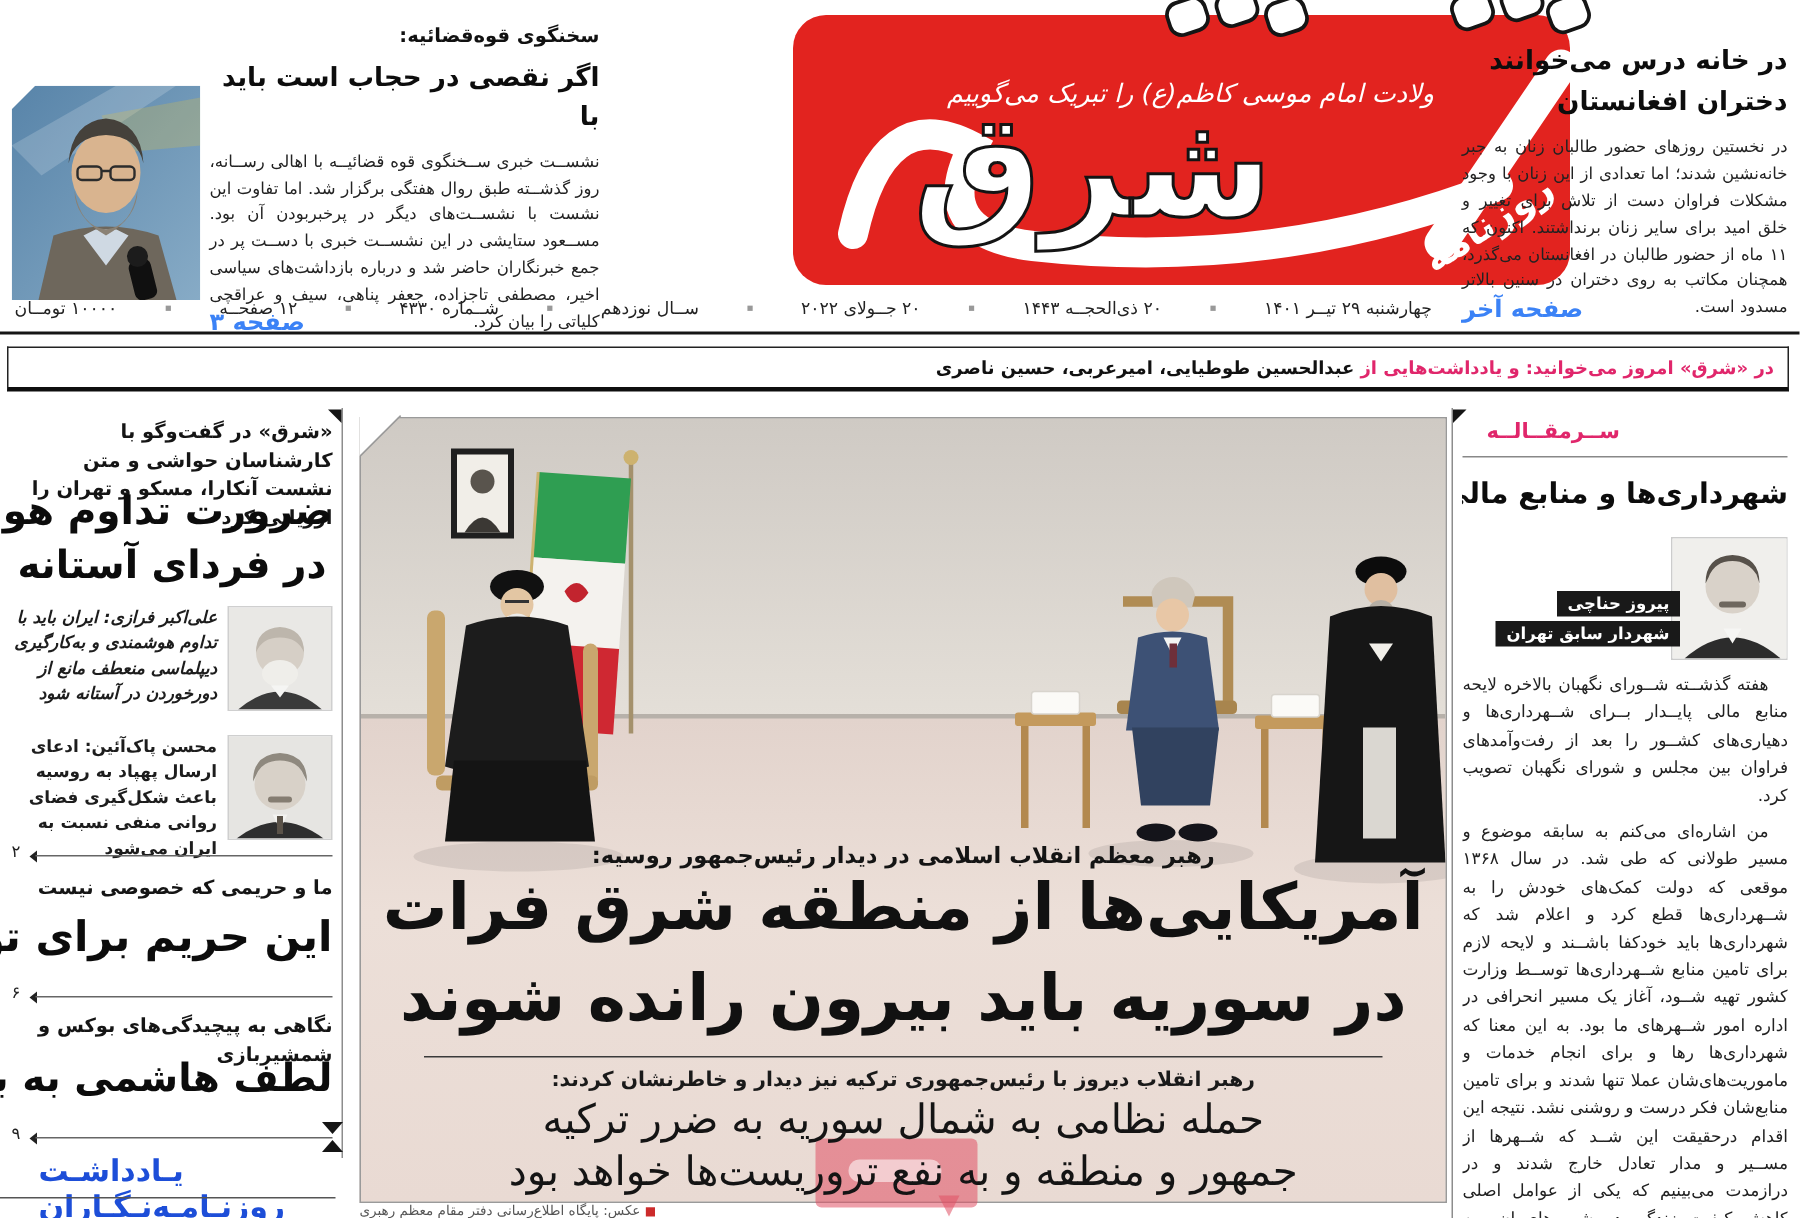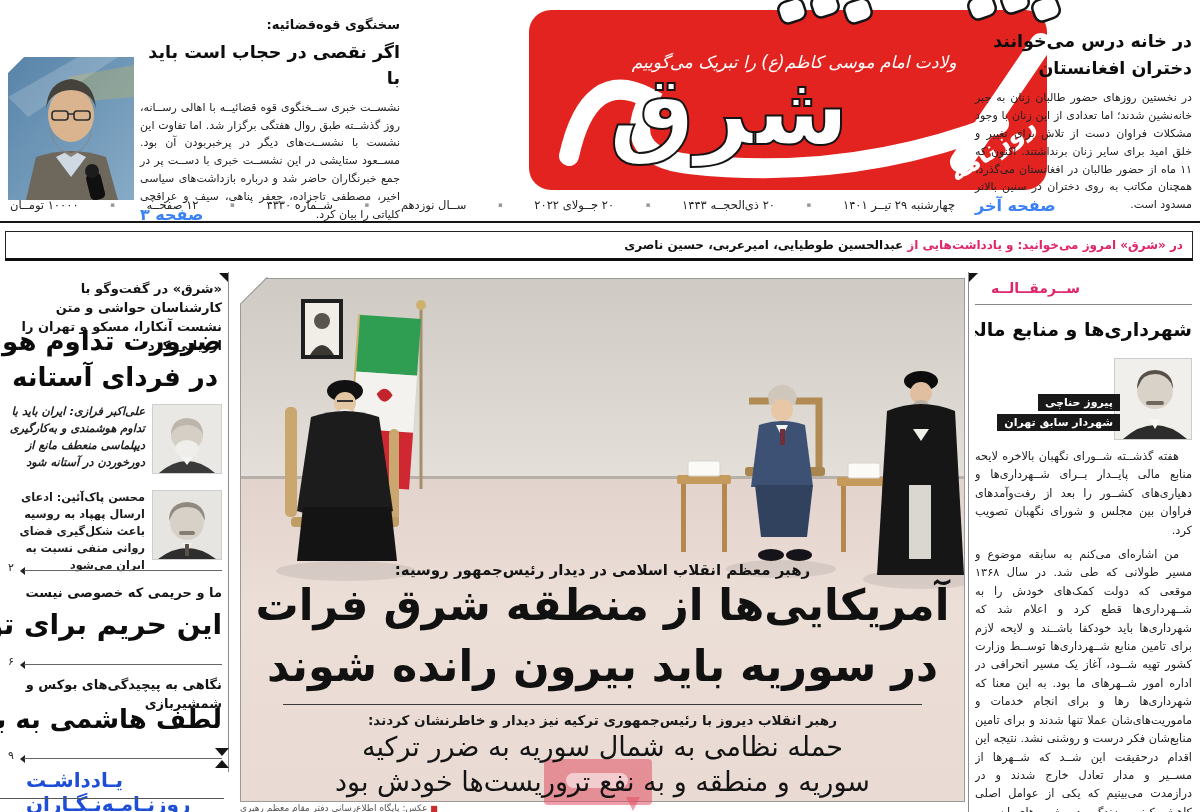--- a/index.html
+++ b/index.html
@@ -337,21 +337,21 @@
 
     <div class="corner"></div>
     <div class="corner-edge ni"></div>
 
     <div class="ph-kicker">رهبر معظم انقلاب اسلامی در دیدار رئیس‌جمهور روسیه:</div>
     <div class="ph-hl" style="top:301px;">آمریکایی‌ها از منطقه شرق فرات</div>
     <div class="ph-hl" style="top:362px;">در سوریه باید بیرون رانده شوند</div>
     <div class="ph-rule ni"></div>
     <div class="ph-subk">رهبر انقلاب دیروز با رئیس‌جمهوری ترکیه نیز دیدار و خاطرنشان کردند:</div>
     <div class="ph-sub" style="top:452px;">حمله نظامی به شمال سوریه به ضرر ترکیه</div>
-    <div class="ph-sub" style="top:487px;">سوریه و منطقه و به نفع تروریست‌ها خودش بود</div>
+    <div class="ph-sub" style="top:487px;">جمهور و منطقه و به نفع تروریست‌ها خواهد بود</div>
     <div class="wm">
         <i></i>
       </div>
   </div>
   <div class="abs credit">
     <b>■</b>
     <span>عکس: پایگاه اطلاع‌رسانی دفتر مقام معظم رهبری</span>
   </div>
 
   <div class="abs rightcol">

